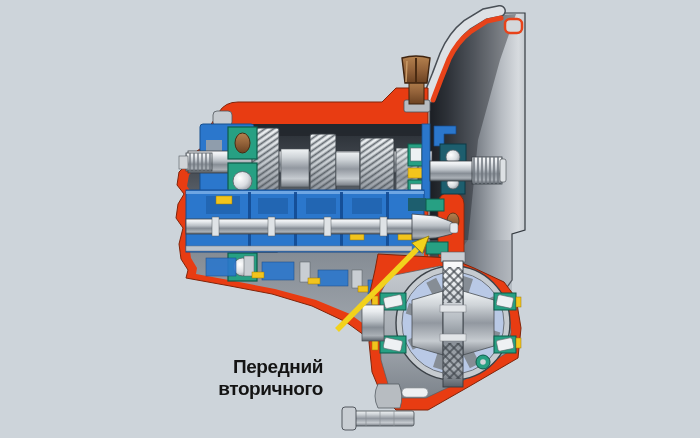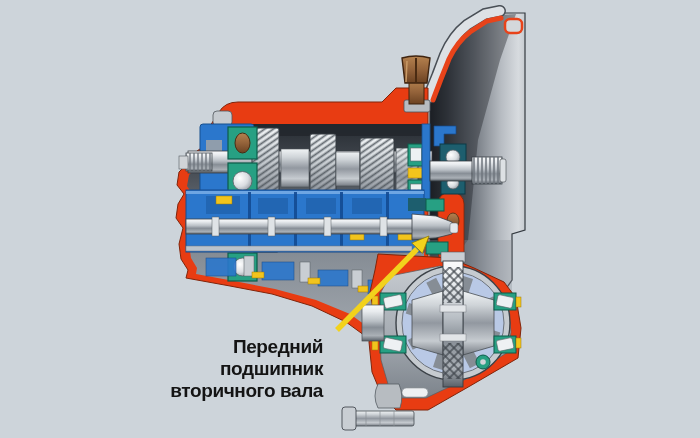--- a/index.html
+++ b/index.html
@@ -6,21 +6,21 @@
   .stage{
     position:relative;
     width:700px;height:438px;
     background:#cdd4da;
     overflow:hidden;
     font-family:"Liberation Sans", sans-serif;
   }
   .stage svg{position:absolute;left:0;top:0;}
   .caption{
     position:absolute;
-    top:336px;
+    top:356px;
     right:377px;
     text-align:right;
     font-weight:bold;
     font-size:19px;
     line-height:22px;
     letter-spacing:-0.4px;
     color:#141414;
     white-space:nowrap;
   }
 </style>
@@ -287,16 +287,15 @@
   </g>
 
   <g>
     <line x1="337" y1="330" x2="417" y2="249" stroke="#f2d21c" stroke-width="5.5"></line>
     <polygon points="429,236 422.5,253.4 411.7,242.9" fill="#f2d21c" stroke="#8f7a06" stroke-width="0.8"></polygon>
   </g>
 </svg>
 
 <div class="caption">
   <div>Передний</div>
-  <div>подшипник</div>
-  <div>вторичного вала</div>
+  <div>вторичного</div>
 </div>
 </div>
 
 </body></html>

